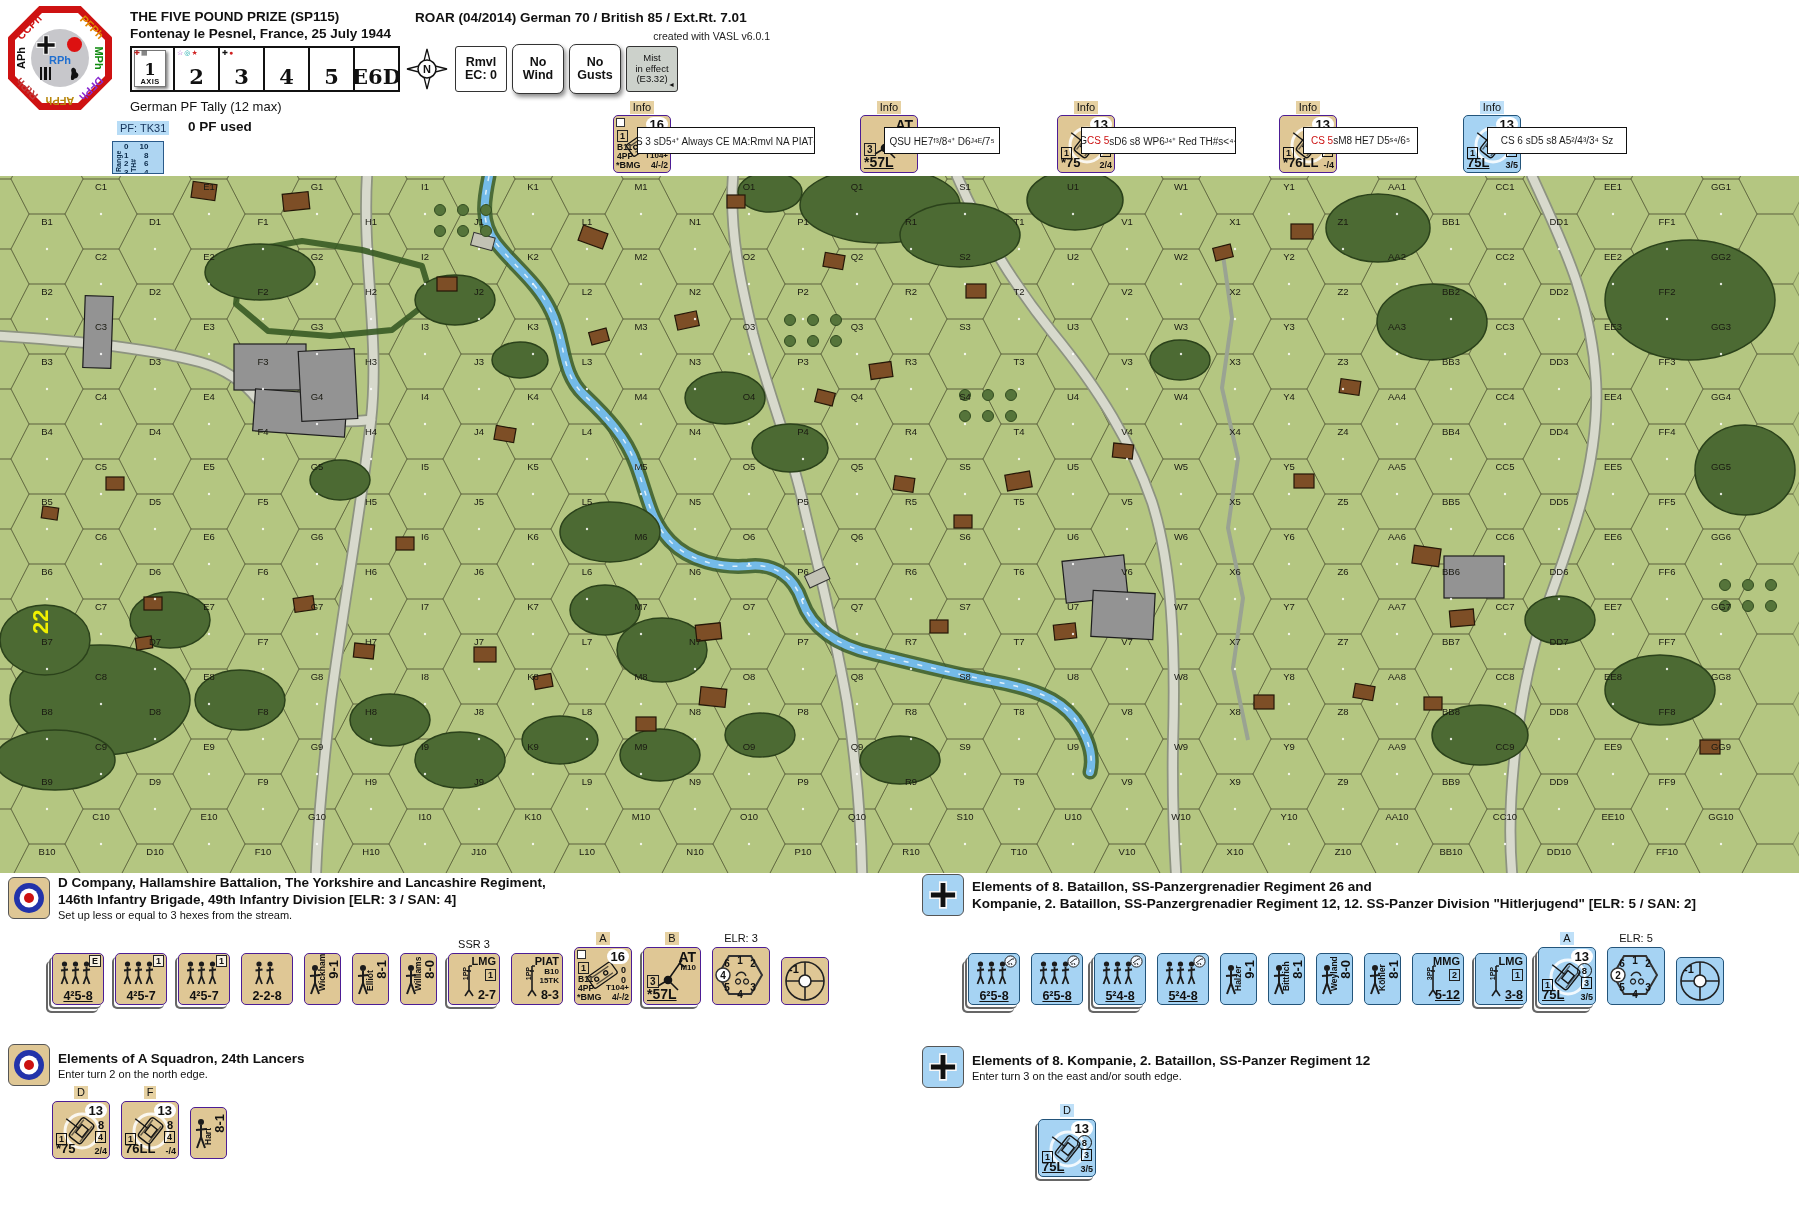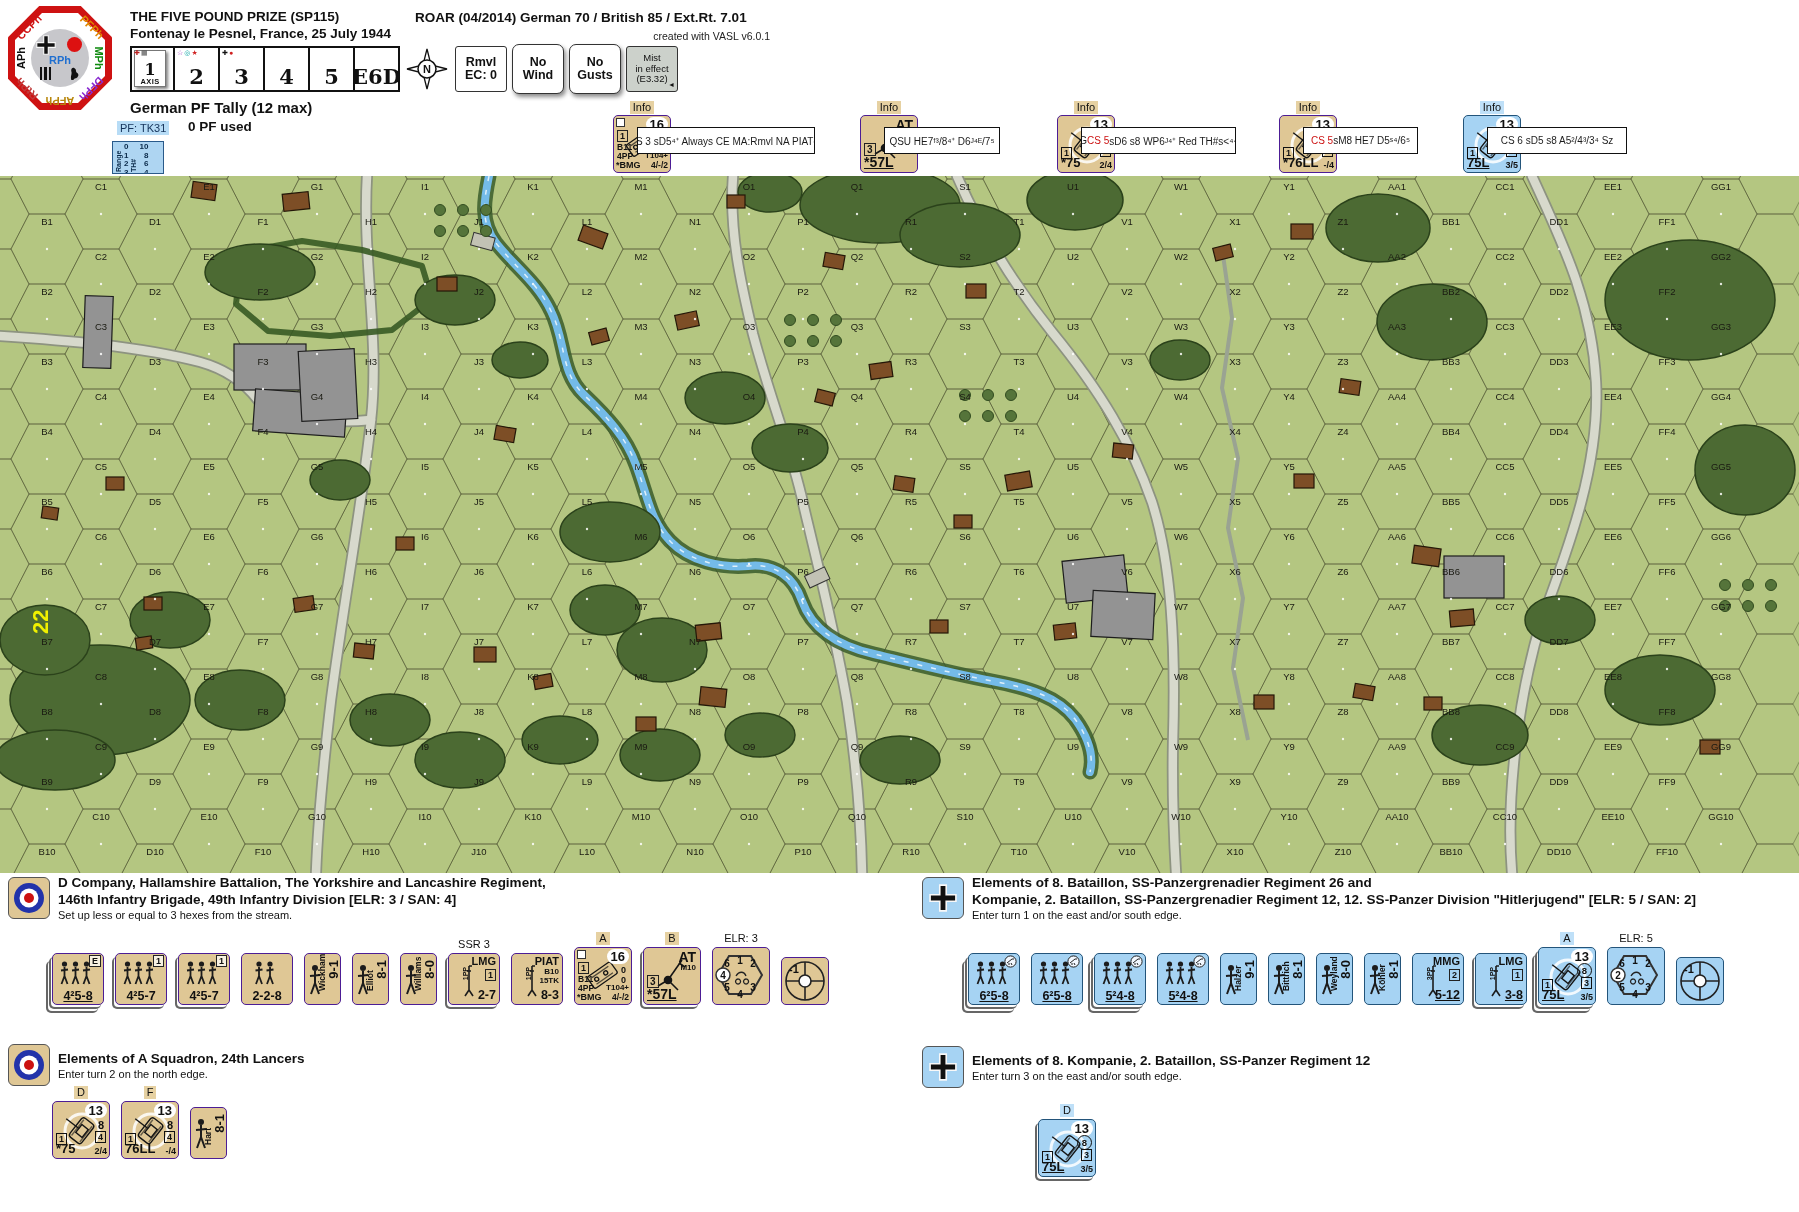--- a/index.html
+++ b/index.html
@@ -44,21 +44,21 @@
   .tmarks{position:absolute;top:1px;left:2px;font-size:7px;display:flex;gap:1px;
       font-family:"Liberation Sans",sans-serif;z-index:2;}
   .compass{width:46px;height:46px;margin-left:4px;display:flex;align-items:center;justify-content:center;}
   .wbox{border:1.5px solid #333;background:#fff;min-width:52px;height:46px;margin-left:5px;display:flex;
       flex-direction:column;align-items:center;justify-content:center;font-weight:bold;font-size:12.5px;
       line-height:13.5px;position:relative;border-radius:3px;box-sizing:border-box;padding:0 3px;}
   .wbox.raised{box-shadow:2px 3px 4px rgba(0,0,0,.45);height:50px;margin-top:-2px;border-radius:7px;}
   .wbox.gray{background:#ccd1cb;font-weight:normal;font-size:9.5px;line-height:10.5px;}
   .warrow{position:absolute;right:2px;bottom:1px;font-size:7px;color:#111;}
   
-  .pf-title{position:absolute;left:130px;top:99px;font-size:15px;font-weight:bold;}
+  .pf-title{position:absolute;left:130px;top:99px;font-size:13px;font-weight:normal;}
   .pf-code{position:absolute;left:117px;top:121px;font-size:11px;background:#b7dcf6;color:#15335a;padding:1px 3px;}
   .pf-used{position:absolute;left:188px;top:119px;font-size:13.5px;font-weight:bold;}
   .rangecard{position:absolute;left:112px;top:141px;width:52px;height:33px;background:#aed5f2;
       border:1px solid #2a5a8a;overflow:hidden;display:flex;gap:2px;font-weight:bold;color:#0a2a4a;box-sizing:border-box;padding:1px 2px;}
   .rc-vert{writing-mode:vertical-rl;transform:rotate(180deg);font-size:7px;}
   .rc-nums{display:flex;flex-direction:column;font-size:8px;line-height:8.5px;text-align:right;}
   
   .infobox{position:absolute;top:127px;height:27px;border:1.5px solid #111;background:#fff;display:flex;
       align-items:center;justify-content:center;font-size:10px;color:#1c1c1c;white-space:nowrap;overflow:hidden;box-sizing:border-box;}
   .red{color:#cc1111;}
@@ -1812,21 +1812,20 @@
 
   <div class="sec-head" style="left:922px;top:874px;">
     <div class="sec-icon blue">
       <svg width="28" height="28" viewBox="0 0 26 26">
         <path d="M10 1 H16 V10 H25 V16 H16 V25 H10 V16 H1 V10 H10 Z" fill="#111" stroke="#f8f8f8" stroke-width="1.5"></path>
       </svg>
     </div>
     <div class="sec-text">
       <div class="st1">Elements of 8. Bataillon, SS-Panzergrenadier Regiment 26 and</div>
       <div class="st1">Kompanie, 2. Bataillon, SS-Panzergrenadier Regiment 12, 12. SS-Panzer Division "Hitlerjugend" [ELR: 5 / SAN: 2]</div>
-      <div class="stnote">Enter turn 1 on the east and/or south edge.</div>
     </div>
   </div>
   <div id="row-ger1" class="crow" style="left:968px;top:932px;">
       <div class="cwrap">
         <div class="counter blue stack3">
           <svg class="mgicon" width="13" height="13" viewBox="0 0 13 13">
             <circle cx="6.5" cy="6.5" r="5.6" fill="#f2f8ff" stroke="#222" stroke-width="1"></circle>
             <path d="M3 8 L8 4 M8 4 L10 4 M5 8 L5 10 M7 8 L8 10" stroke="#222" stroke-width="1" fill="none"></path>
           </svg>
           <span class="figc"><svg width="37" height="27" viewBox="0 0 37 27">

